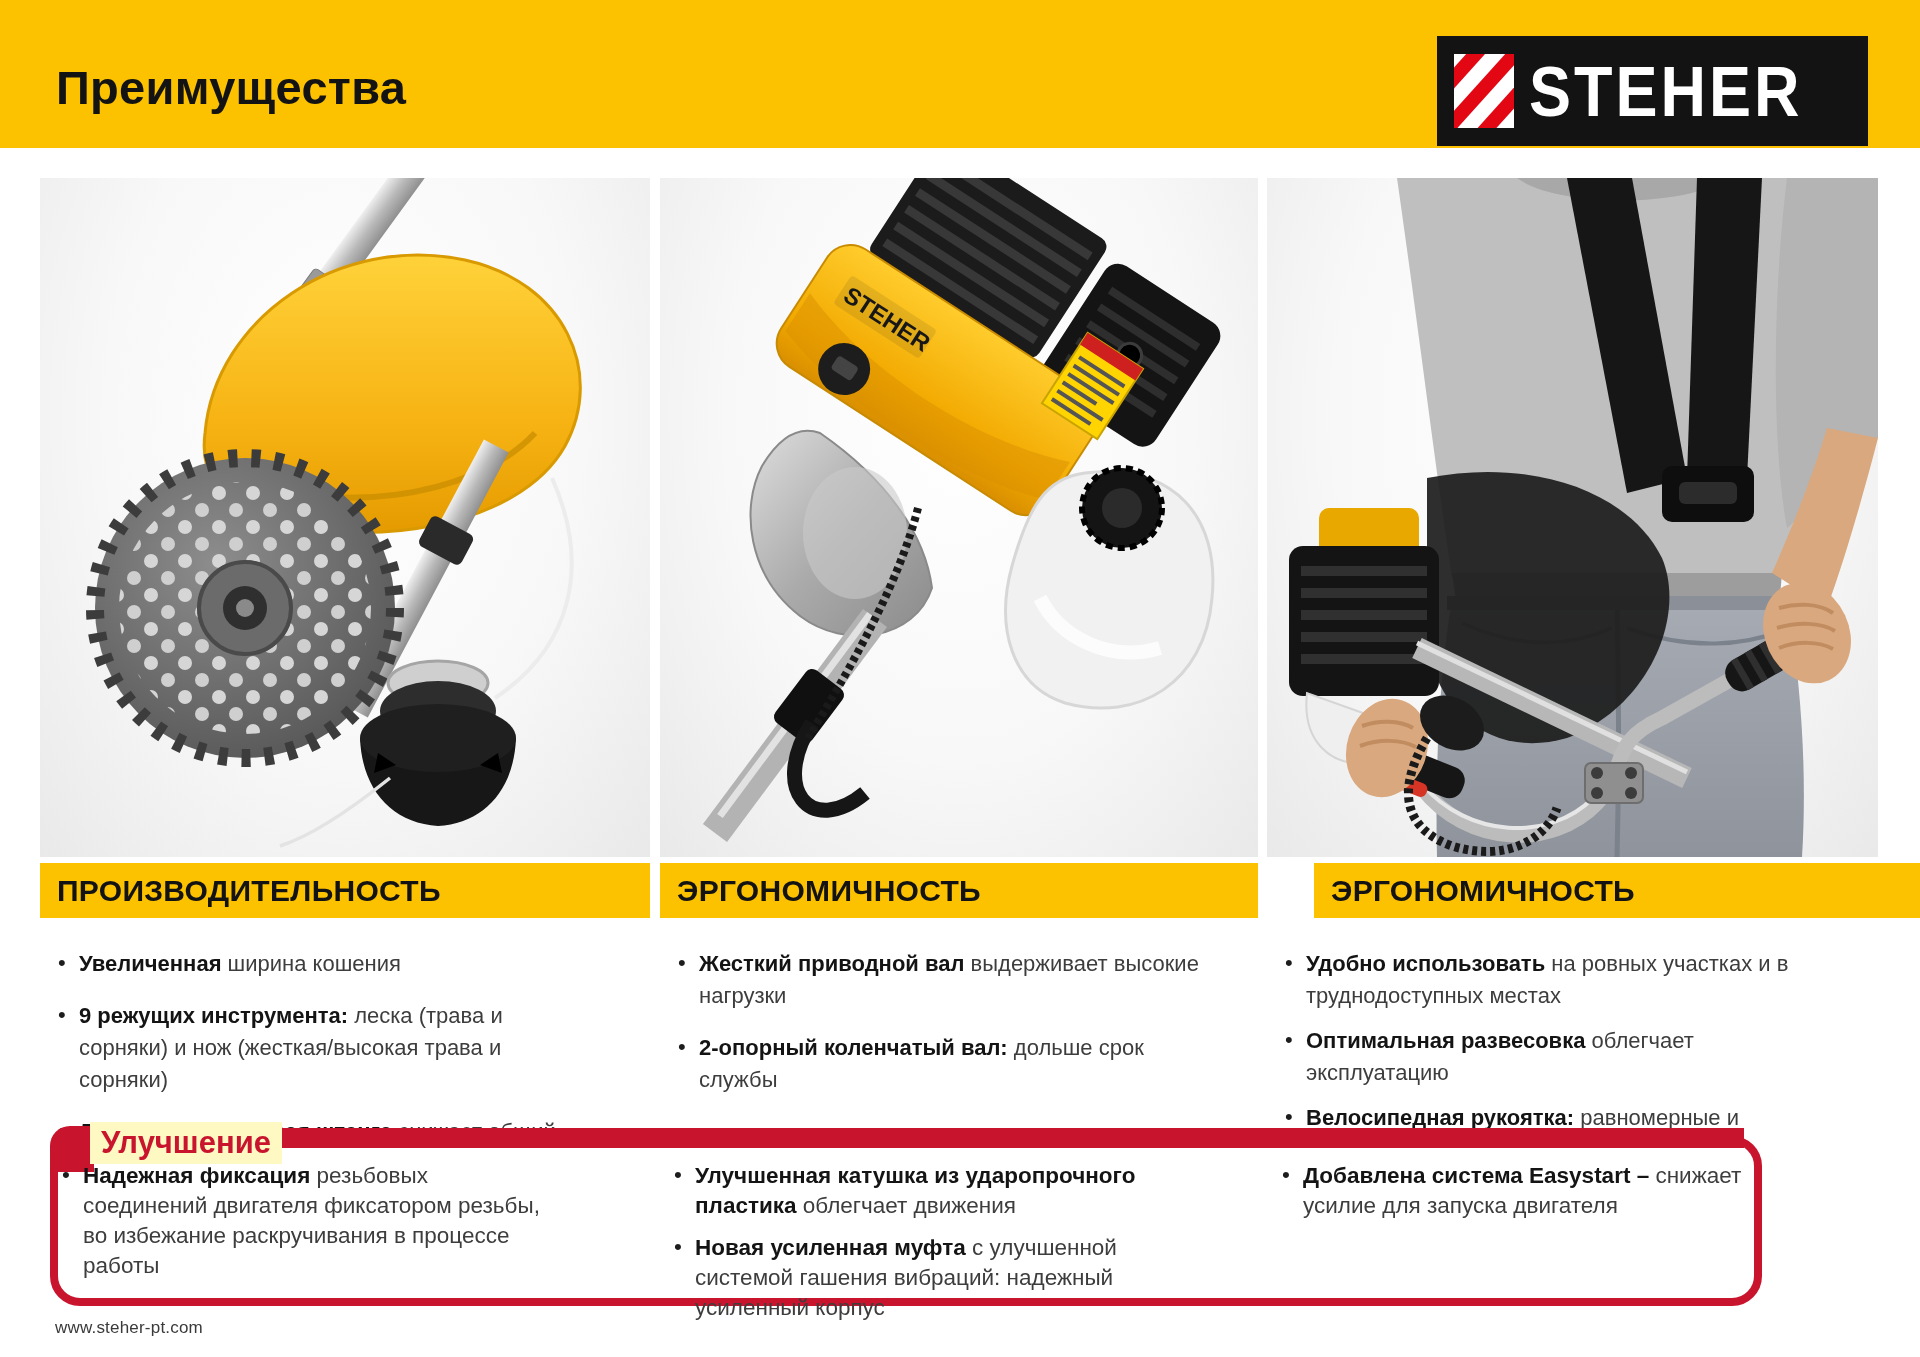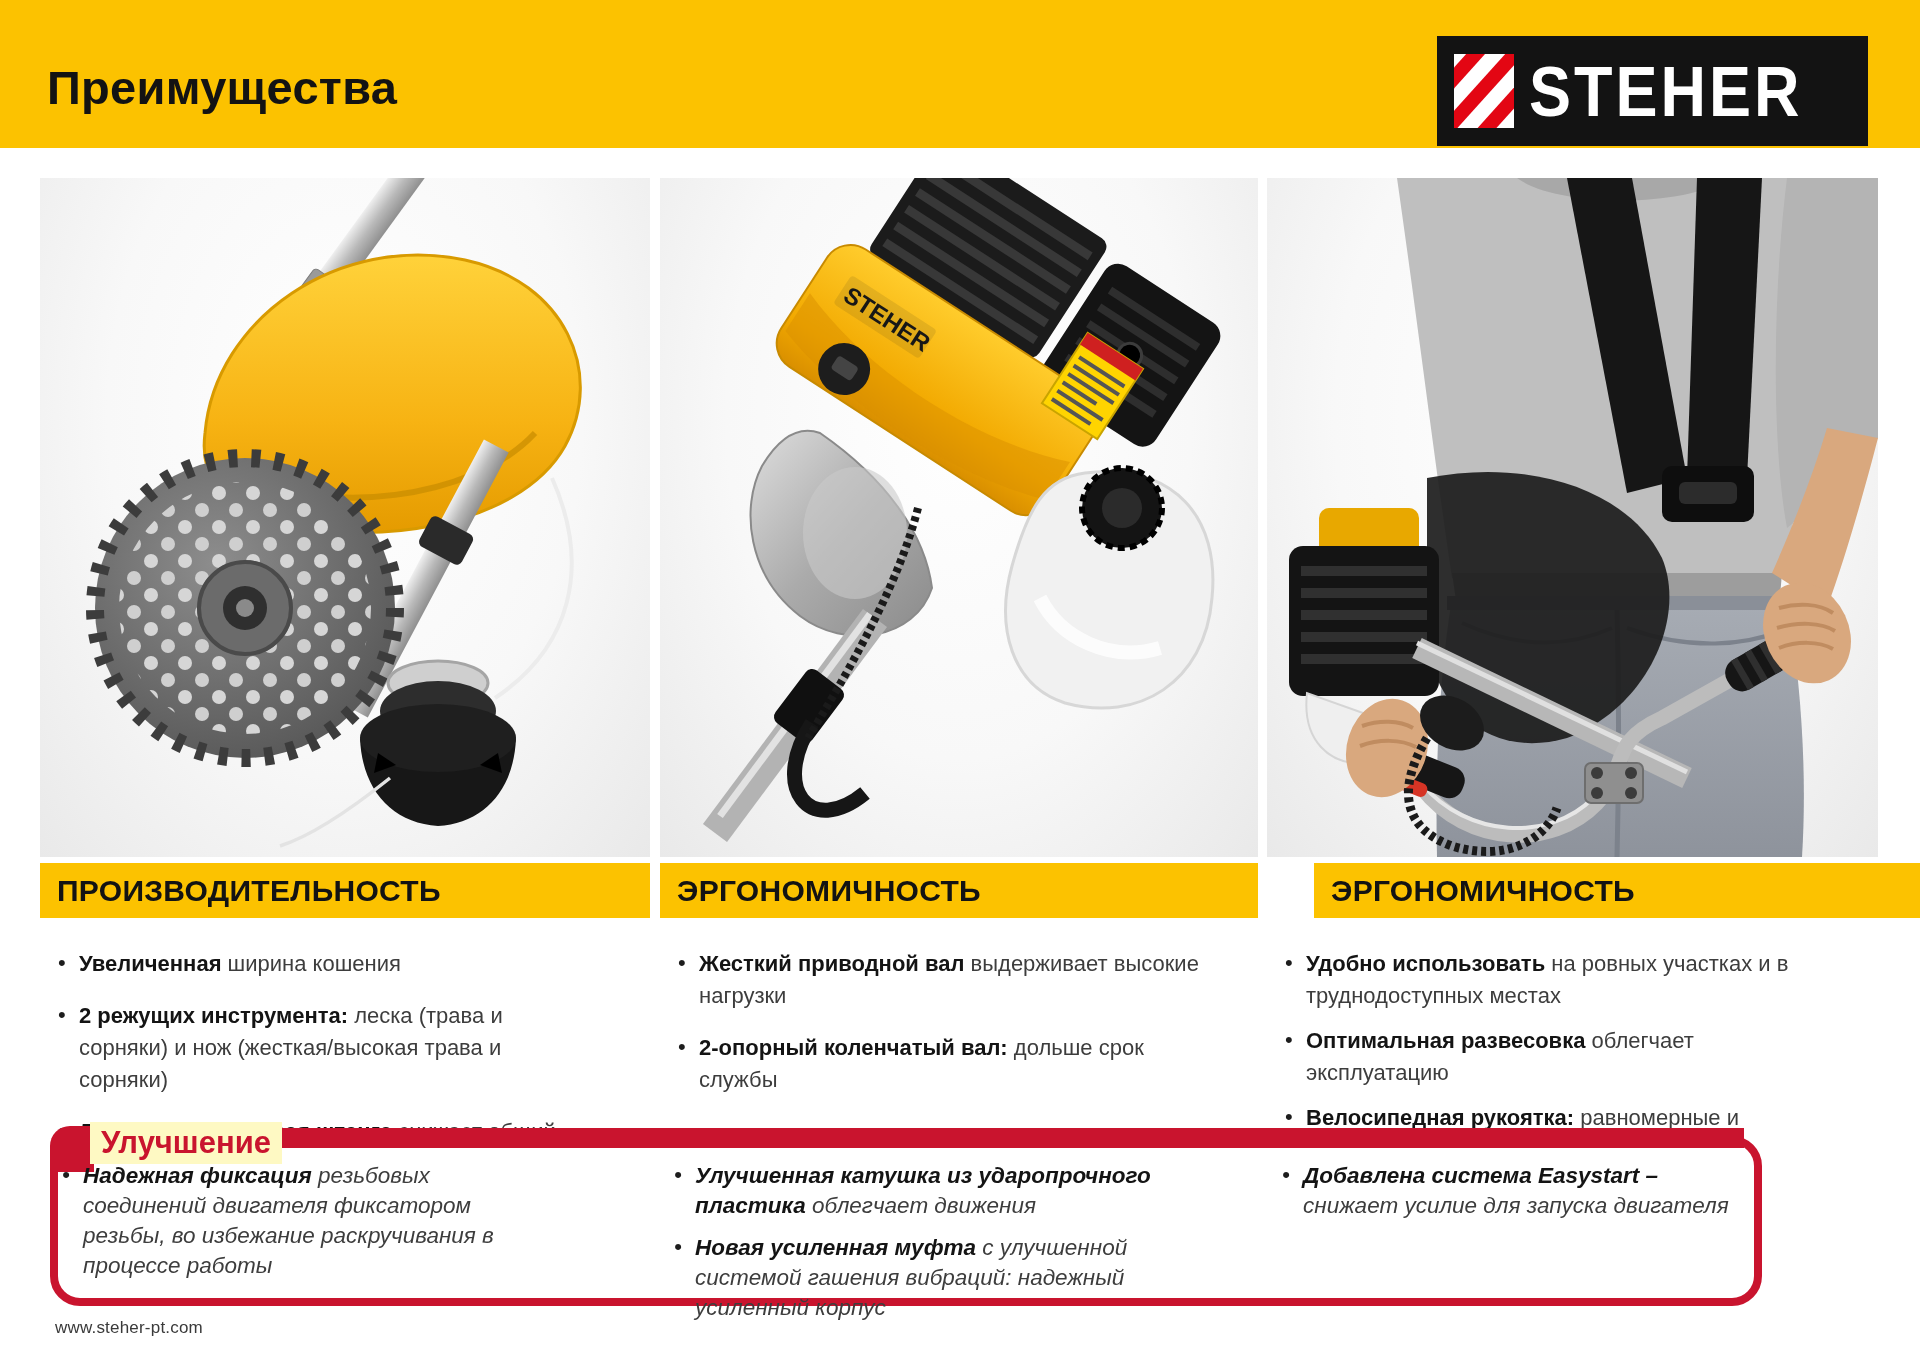--- a/index.html
+++ b/index.html
@@ -10,21 +10,21 @@
     --body-text:#3d3d3d;
   }
   *{margin:0;padding:0;box-sizing:border-box;}
   html,body{background:#ffffff;}
   .page{
     position:relative;width:1920px;height:1357px;background:#fff;
     font-family:"Liberation Sans", sans-serif;overflow:hidden;
   }
   
   .band{position:absolute;left:0;top:0;width:1920px;height:148px;background:var(--yellow);}
-  .title{position:absolute;left:47px;top:60px;font-size:47px;font-weight:700;color:#131313;letter-spacing:.3px;}
+  .title{position:absolute;left:56px;top:60px;font-size:47px;font-weight:700;color:#131313;letter-spacing:.3px;}
   .logo{
     position:absolute;left:1437px;top:36px;width:431px;height:110px;background:#131313;
     display:flex;align-items:center;gap:15px;padding-left:17px;
   }
   .logo .emblem{width:60px;height:74px;flex:0 0 auto;}
   .logo .word{color:#ffffff;font-size:63px;font-weight:700;letter-spacing:3px;transform:scaleY(1.12);transform-origin:center;}
   
   .photo{
     position:absolute;top:178px;height:679px;
     background:radial-gradient(ellipse at 50% 35%, #ffffff 0%, #f8f8f8 55%, #e9e9e9 100%);
@@ -56,21 +56,21 @@
     position:absolute;left:50px;top:1136px;width:1712px;height:170px;
     border:8px solid var(--red);border-radius:30px;background:#fff;
   }
   .tab-corner{position:absolute;left:50px;top:1126px;width:44px;height:46px;background:var(--red);border-radius:20px 0 0 4px;}
   .tab-label{
     position:absolute;left:90px;top:1122px;width:192px;height:42px;background:#fef9c3;
     color:var(--red);font-weight:700;font-size:31px;line-height:42px;text-align:center;
   }
   .tab-bar{position:absolute;left:282px;top:1128px;width:1462px;height:20px;background:var(--red);}
   .improve-col{position:absolute;top:1161px;list-style:none;font-size:22.5px;line-height:30px;color:var(--body-text);}
-  .improve-col li{position:relative;padding-left:23px;margin-bottom:12px;font-style:italic;}
+  .improve-col li{position:relative;padding-left:23px;margin-bottom:12px;}
   .improve-col li::before{content:"•";position:absolute;left:2px;top:-1px;color:#1d1d1d;}
   .ic1{left:60px;width:480px;}
   .ic2{left:672px;width:525px;}
   .ic3{left:1280px;width:478px;}
   
   .footer-url{position:absolute;left:55px;top:1318px;font-size:17px;color:#3a3a3a;letter-spacing:.2px;}
 </style>
 </head>
 <body>
 
@@ -313,21 +313,21 @@
   <div class="bar b1">ПРОИЗВОДИТЕЛЬНОСТЬ</div>
   <div class="bar b2">ЭРГОНОМИЧНОСТЬ</div>
   <div class="bar b3">ЭРГОНОМИЧНОСТЬ</div>
 
   <ul class="bullets l1">
     <li>
       <span class="b">Увеличенная</span>
       <span>ширина кошения</span>
     </li>
     <li>
-      <span class="b">2 режущих инструмента:</span>
+      <span class="b">9 режущих инструмента:</span>
       <span>леска (трава и сорняки) и нож (жесткая/высокая трава и сорняки)</span>
     </li>
     <li>
       <span class="b">Легкая алюминиевая штанга</span>
       <span>снижает общий вес</span>
     </li>
   </ul>
 
   <ul class="bullets l2">
     <li>

